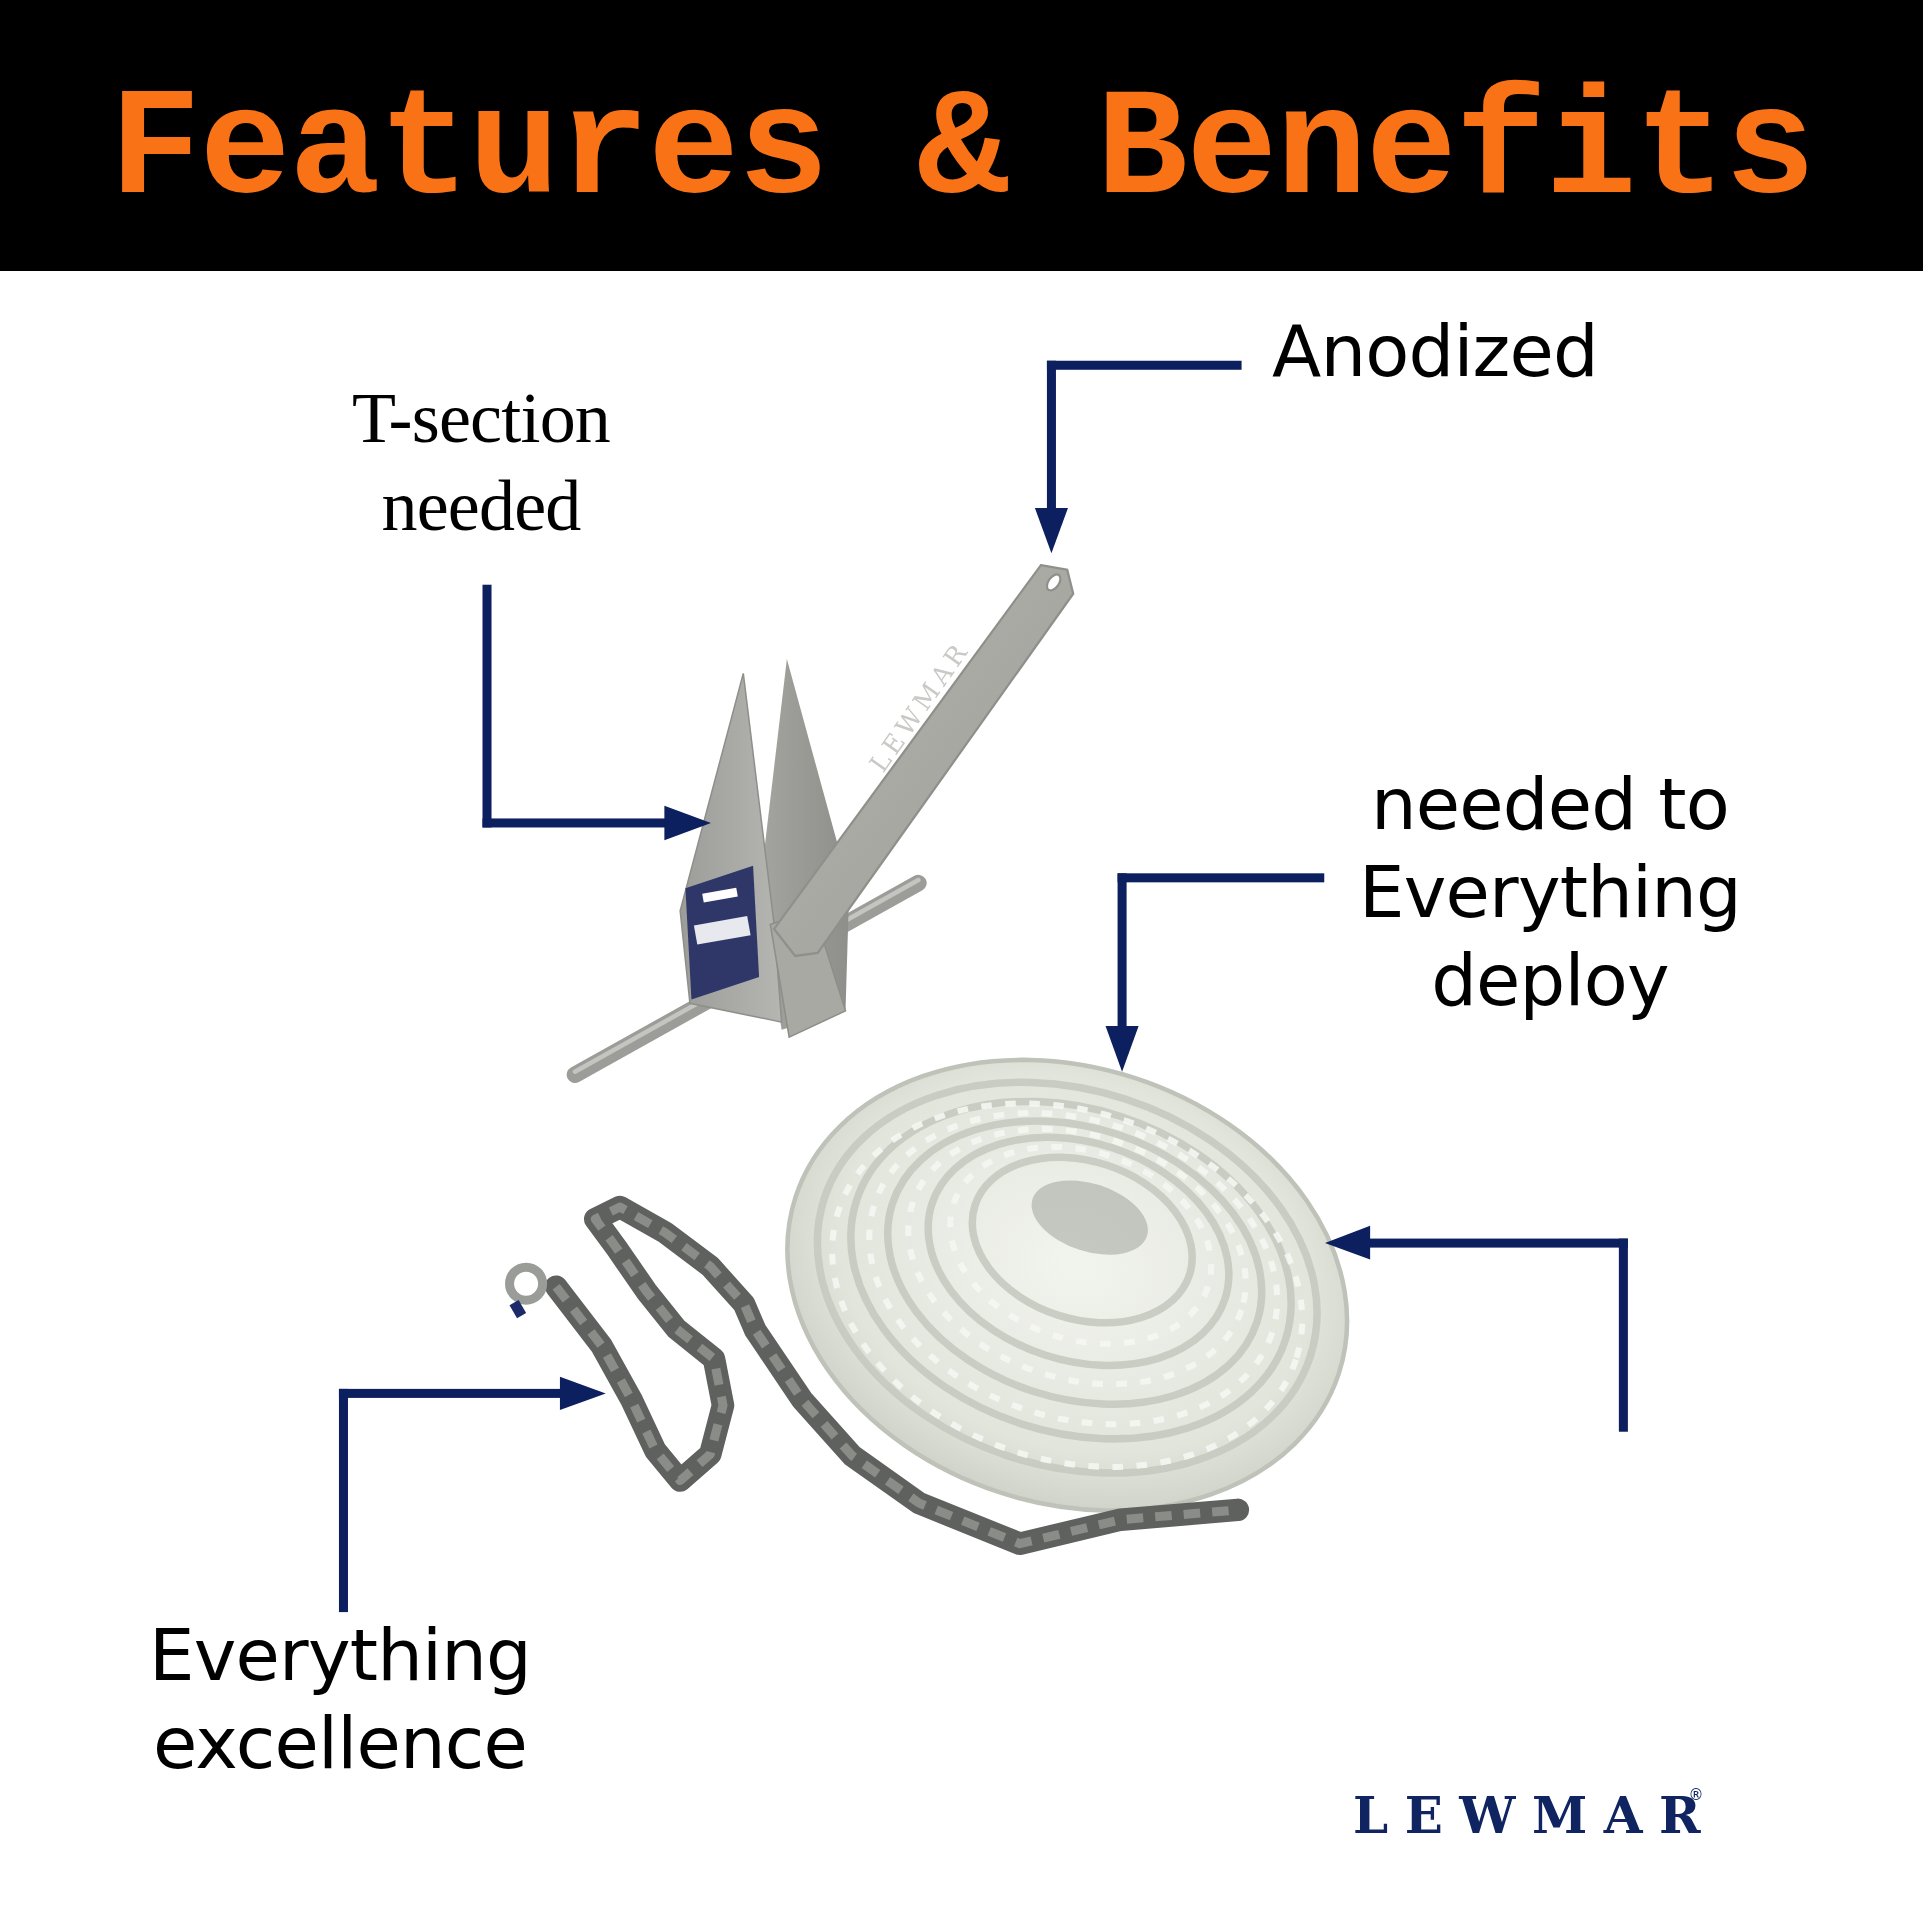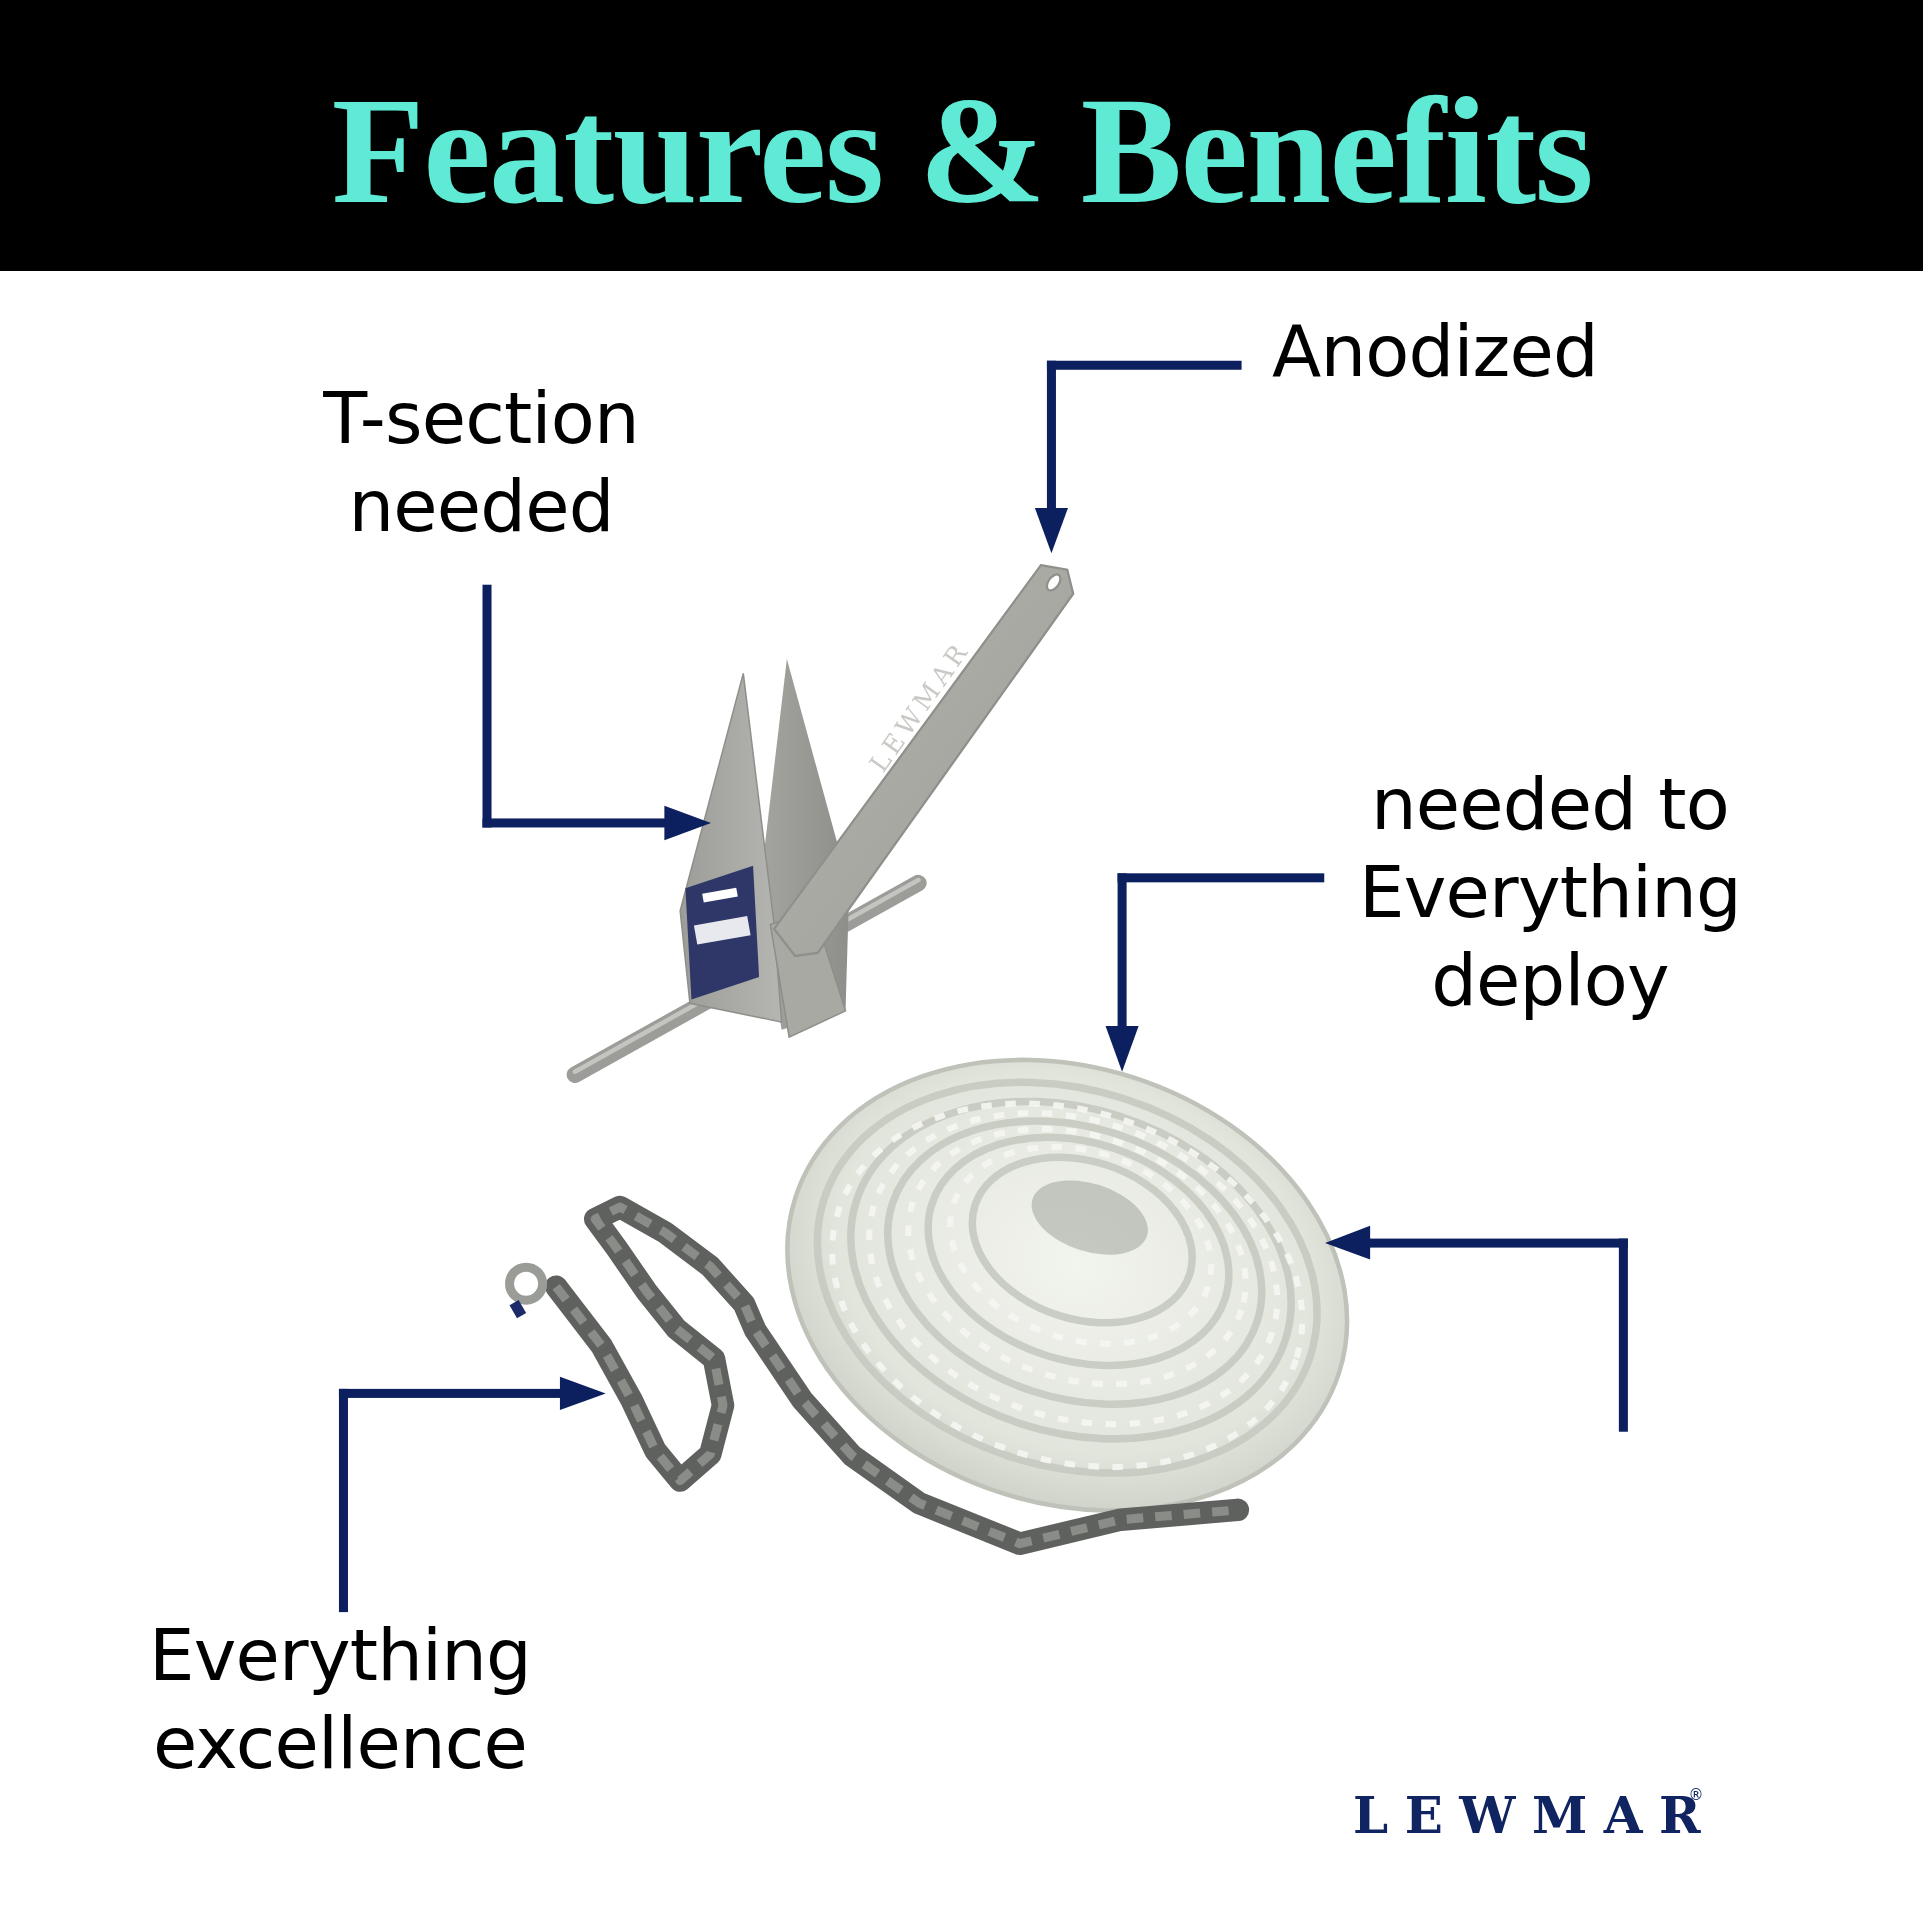--- a/index.html
+++ b/index.html
@@ -19,22 +19,22 @@
       left: 0; top: 0;
       width: 1924px;
       height: 271px;
       background: #000000;
     }
     .header-title {
       position: absolute;
       left: 0; right: 0;
       top: 69px;
       text-align: center;
-      color: #5eead4;
-      font-family: Liberation Serif, serif;
+      color: #f97316;
+      font-family: Liberation Mono, monospace;
       font-weight: bold;
       font-size: 152px;
       line-height: 165px;
       letter-spacing: -1.5px;
       white-space: nowrap;
     }
     .art {
       position: absolute;
       left: 0; top: 0;
       width: 1924px;
@@ -180,21 +180,21 @@
     </g>
 
     <g>
       <rect x="451" y="1848" width="12" height="297"></rect>
       <rect x="451" y="1848" width="296" height="12"></rect>
       <polygon points="745,1832 745,1876 806,1854"></polygon>
     </g>
   </g>
 </svg>
 
-<div class="callout" style="left:481px; top:374px;">
+<div class="callout" style="left:481px; top:374px;font-family:Liberation Serif, serif;">
   <span>T-section</span>
   <span>needed</span>
 </div>
 
 <div class="callout" style="left:1435px; top:299px;margin-top:8px;">
   <span>Anodized</span>
 </div>
 
 <div class="callout" style="left:1550px; top:760px;">
   <span>needed to</span>

